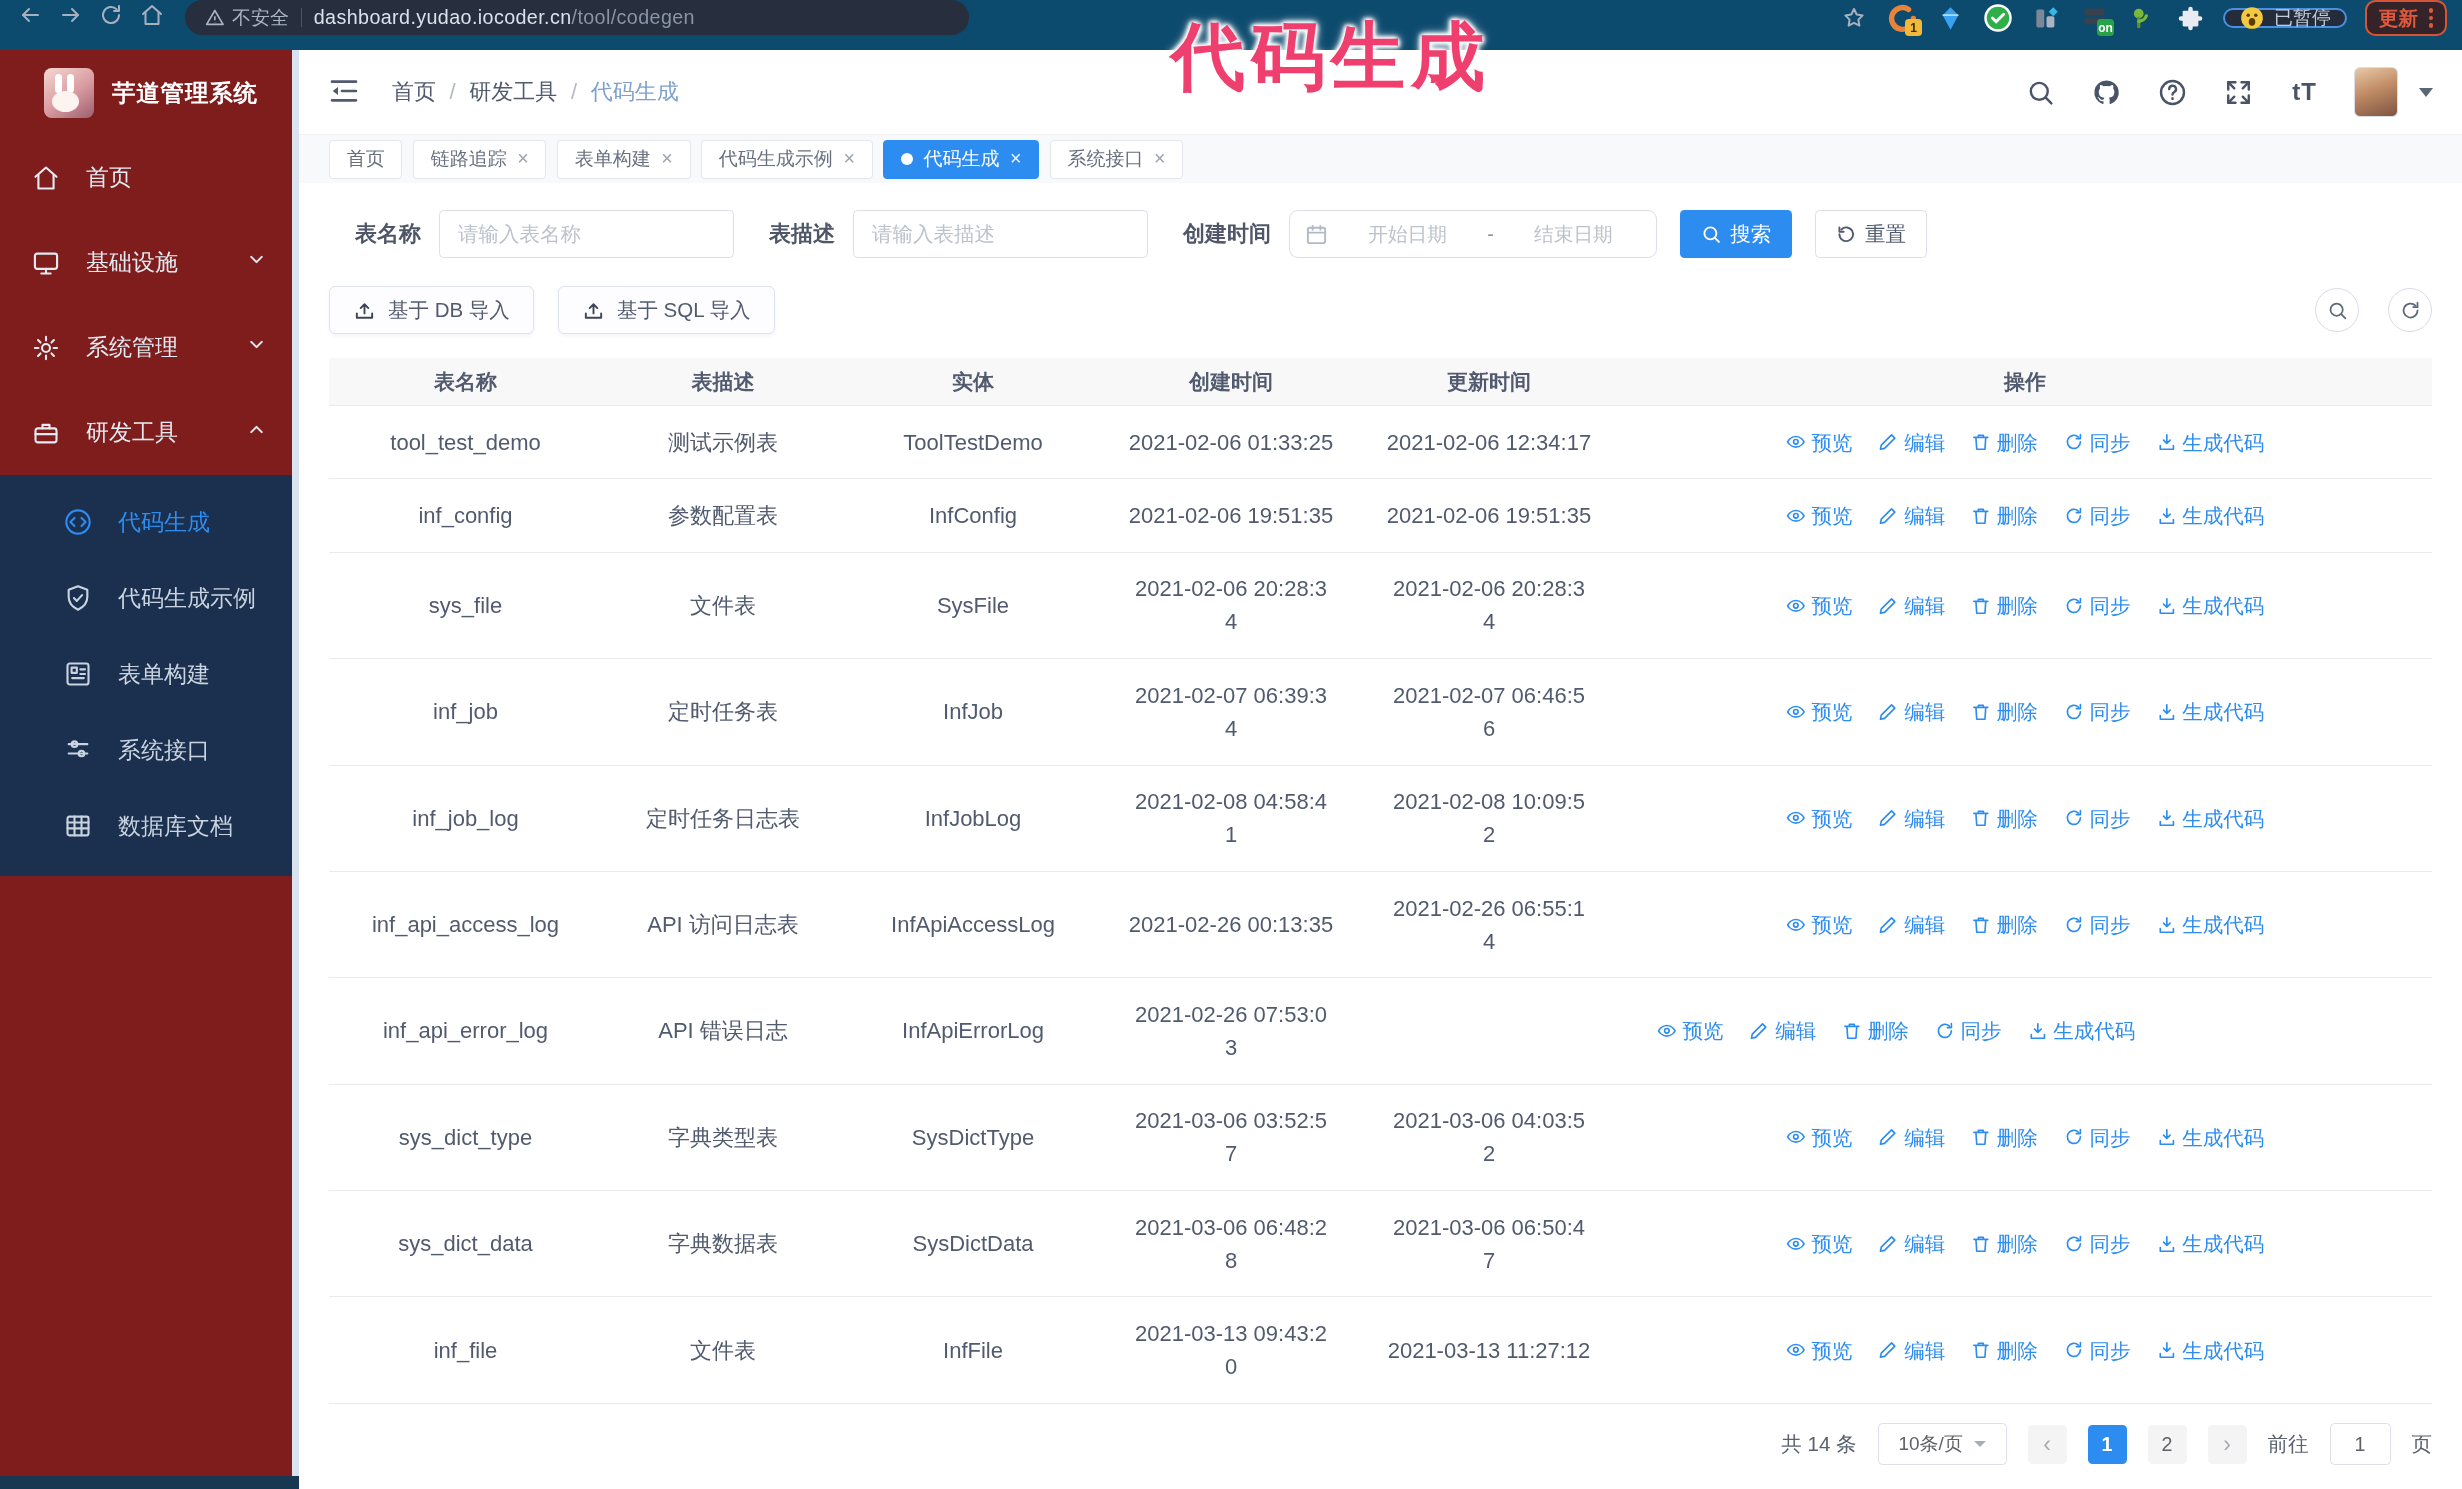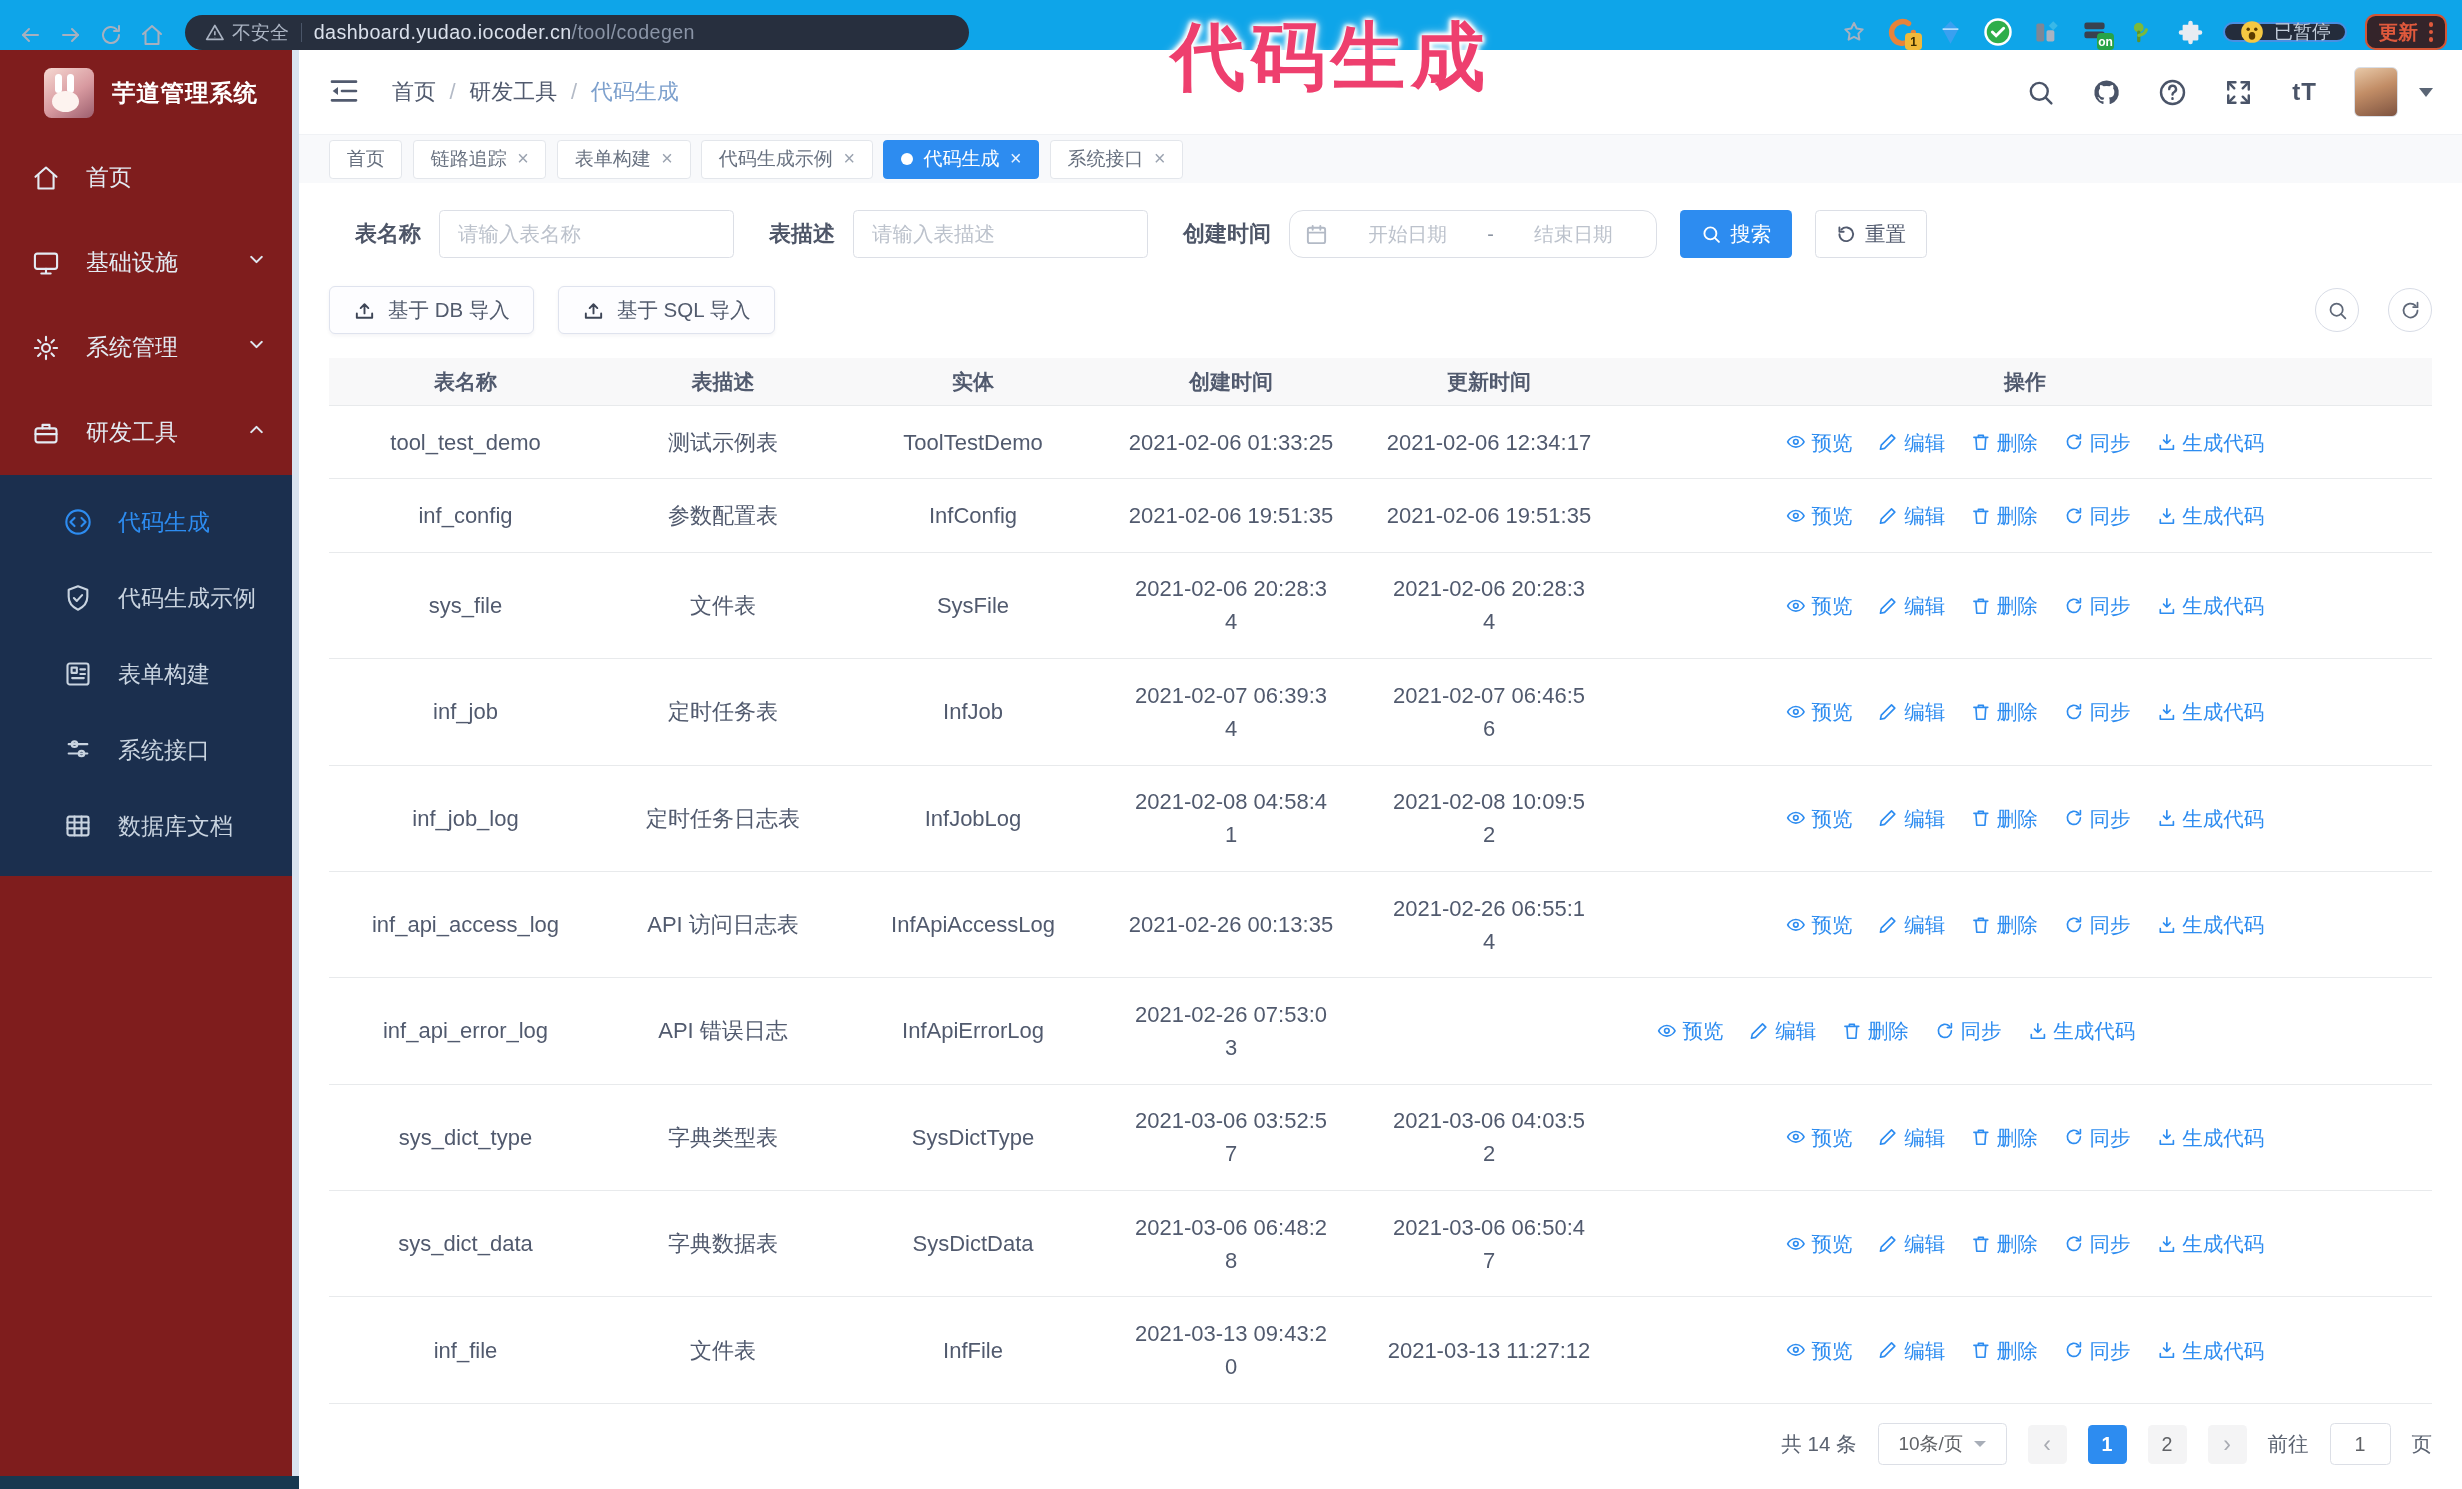--- a/index.html
+++ b/index.html
@@ -1,21 +1,21 @@
 <!DOCTYPE html>
 <html style="font-size:12px"><head>
 <meta charset="utf-8">
 <style>
   * { box-sizing: border-box; margin: 0; padding: 0; }
   html,body { width:2462px; height:1490px; overflow:hidden; }
   body { font-family:"Liberation Sans","DejaVu Sans",sans-serif; background:#fff; }
   .page { position:relative; width:2462px; height:1490px; }
 
   
-  .browser-bar { height:50px; background:#0ea5e9; display:flex; align-items:flex-end; padding:0 15px; gap:10.6px; }
+  .browser-bar { height:50px; background:#0c4a6e; display:flex; align-items:flex-start; padding:0 15px; gap:10.6px; }
   .bicon { width:30px; height:30px; flex:none; display:flex; align-items:center; justify-content:center; color:#a7b0bf; }
   .bicon svg { width:24px; height:24px; stroke:currentColor; stroke-width:2; fill:none; stroke-linecap:round; stroke-linejoin:round; }
   .url-pill { height:35px; width:784px; margin-left:7.6px; background:#272f3e; border-radius:17.4px; display:flex; align-items:center; padding:0 19.7px; gap:12px; }
   .warn { display:flex; align-items:center; gap:7.6px; color:#aab3c2; font-size:19px; }
   .warn svg { width:19.7px; height:19.7px; stroke:#aab3c2; stroke-width:2; fill:none; stroke-linejoin:round; }
   .url-sep { width:0.8px; height:19.7px; background:#4a5568; }
   .url-text { font-size:19.7px; color:#dbe1ec; letter-spacing:0.4px; white-space:nowrap; }
   .url-text .dim { color:#8a94a6; }
   .chrome-right { margin-left:auto; display:flex; align-items:center; gap:18px; }
   .ext { position:relative; width:30px; height:30px; display:flex; align-items:center; justify-content:center; }
@@ -77,21 +77,21 @@
   .tag.active .dot { width:12px; height:12px; border-radius:50%; background:#fff; }
 
   
   .content { flex:1; padding:26px 30px 0; display:flex; flex-direction:column; }
   .form-row { display:flex; align-items:center; height:50px; }
   .f-label { font-size:22px; color:#4e5668; font-weight:600; margin-right:18px; white-space:nowrap; }
   .f-label.first { margin-left:26px; }
   .inp { width:295px; height:48px; border:0.8px solid #dcdfe6; border-radius:4.5px; padding:0 18px; font-size:20.5px; color:#606266; outline:none; font-family:inherit; }
   .inp::placeholder { color:#bcc2cc; }
   .gap { width:35px; flex:none; }
-  .date-range { width:368px; height:48px; border:0.8px solid #dcdfe6; border-radius:14px; display:flex; align-items:center; padding:0 15px; gap:12px; color:#bcc2cc; }
+  .date-range { width:368px; height:48px; border:0.8px solid #dcdfe6; border-radius:9px; display:flex; align-items:center; padding:0 15px; gap:12px; color:#bcc2cc; }
   .date-range svg { width:23px; height:23px; stroke:#b3bac6; stroke-width:2; fill:none; stroke-linecap:round; }
   .date-ph { font-size:19.7px; flex:1; text-align:center; }
   .range-sep { font-size:19.7px; color:#8b93a1; }
   .btn { height:48px; border-radius:4.5px; display:flex; align-items:center; justify-content:center; gap:9px; font-size:20.5px; cursor:pointer; border:0.8px solid transparent; }
   .btn svg { width:20.5px; height:20.5px; stroke:currentColor; stroke-width:2.2; fill:none; stroke-linecap:round; stroke-linejoin:round; }
   .btn-primary { background:#2d8cf0; color:#fff; padding:0 19.7px; margin-left:23px; }
   .btn-plain { background:#fff; color:#515a6e; border-color:#dcdfe6; padding:0 19.7px; margin-left:23px; }
 
   .toolbar-row { display:flex; align-items:center; margin-top:27px; }
   .btn-light { height:48px; background:#fdfdff; border:0.8px solid #dfe3ee; border-radius:6px; box-shadow:0 1.5px 3.8px rgba(30,40,80,.05); padding:0 23px; display:flex; align-items:center; gap:12px; font-size:20.5px; color:#525b6d; margin-right:24px; cursor:pointer; }

